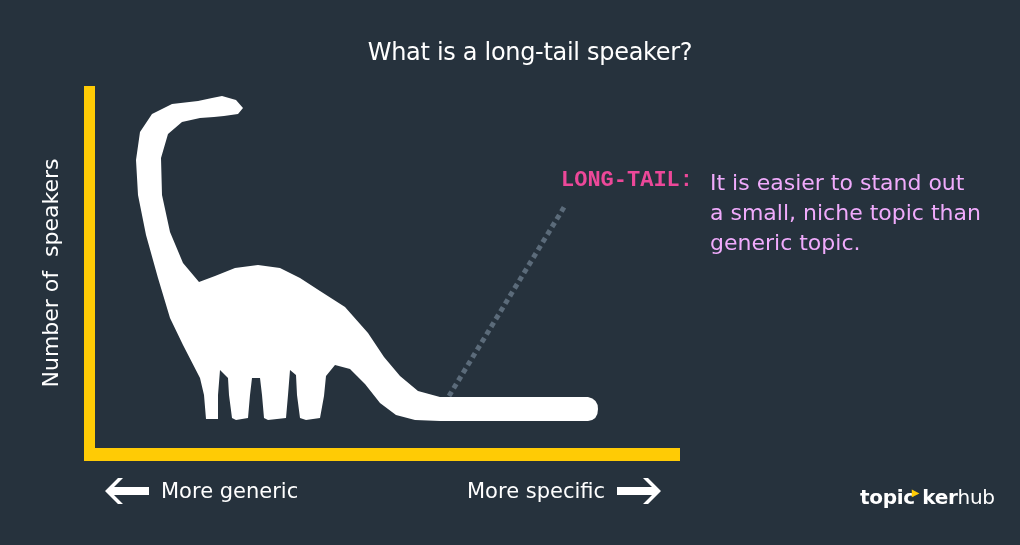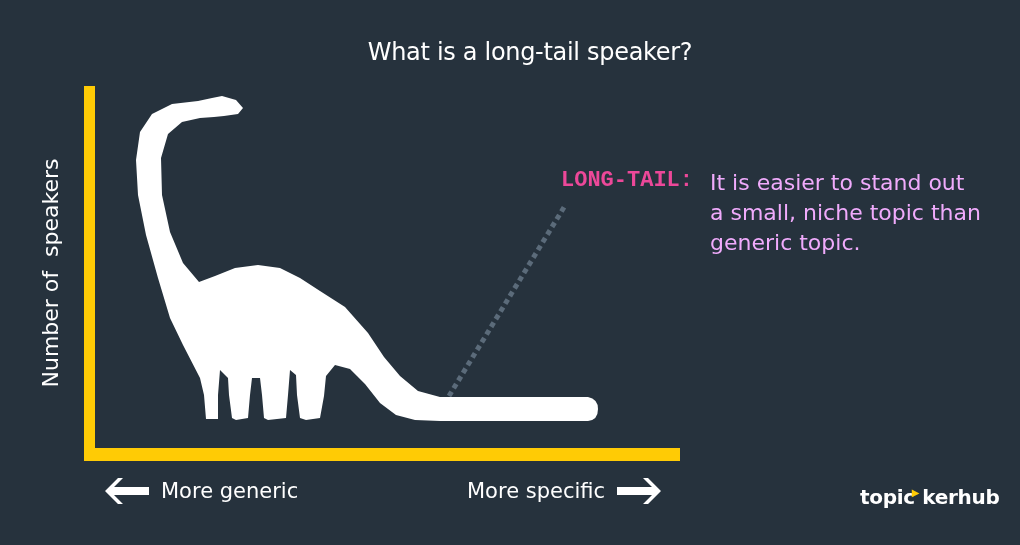--- a/index.html
+++ b/index.html
@@ -33,21 +33,21 @@
     .nav {
       position: absolute; top: 478px; color: #ffffff; font-size: 21px;
       display: flex; align-items: center; gap: 10px;
     }
     .nav.left { left: 105px; }
     .nav.right { left: 467px; }
     .logo {
       position: absolute; left: 860px; top: 485px; color: #ffffff; font-size: 20px;
       font-weight: bold; letter-spacing: -0.3px;
     }
-    .logo .hub { font-weight: bold; }
+    .logo .hub { font-weight: normal; }
     .logo .flag { color: #ffcb05; font-size: 10px; position: relative; top: -8px; left: -3px; }
   </style>
 </head>
 <body>
 
 <div class="title">What is a long-tail speaker?</div>
 
 <div class="y-axis"></div>
 <div class="x-axis"></div>
 <div class="y-label">Number of  speakers</div>

